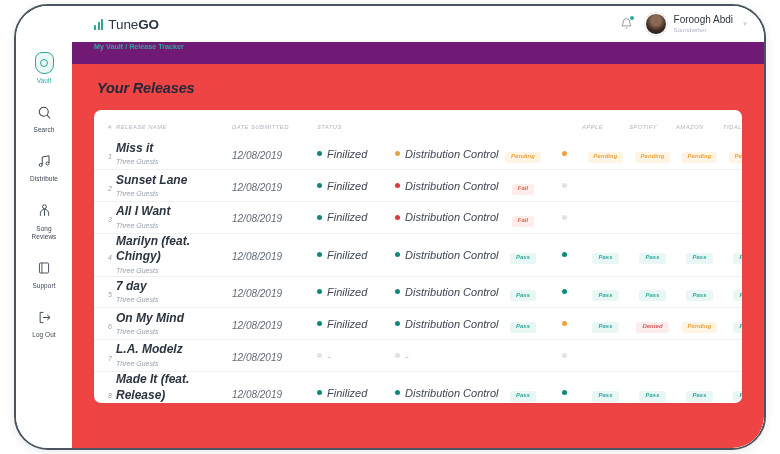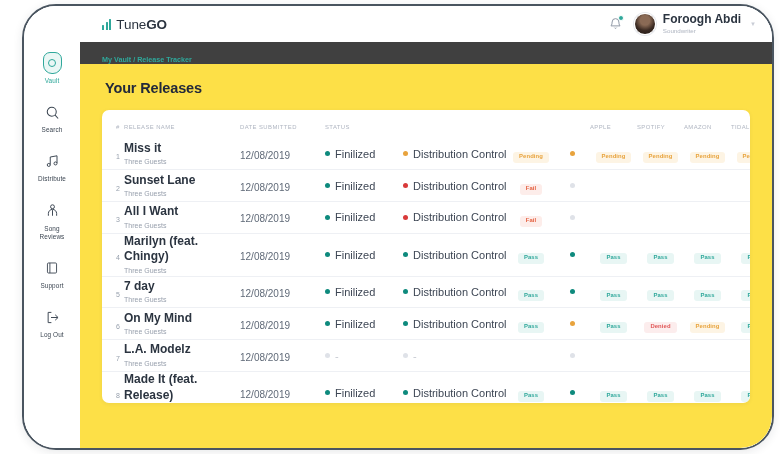--- a/index.html
+++ b/index.html
@@ -6,21 +6,21 @@
   html, body {
     width: 780px; height: 454px;
     background: #ffffff;
     font-family: "Liberation Sans", sans-serif;
     overflow: hidden;
   }
 
   
   #device-frame {
     position: absolute;
-    left: 22px; top: 4px;
+    left: 14px; top: 4px;
     width: 752px; height: 446px;
     border: 2.5px solid #4a5560;
     border-radius: 34px;
     background: #ffffff;
     overflow: hidden;
     box-shadow: 0 2px 10px rgba(30,40,50,.10);
   }
   #device-screen {
     position: absolute;
     left: 0; top: 0; right: 0; bottom: 0;
@@ -114,39 +114,40 @@
     width: 6px; height: 6px; border-radius: 50%;
     background: #2FA89B; border: 1px solid #fff;
   }
   #user-block { display: flex; align-items: center; gap: 7px; cursor: pointer; }
   #avatar {
     width: 22px; height: 22px; border-radius: 50%;
     background: radial-gradient(circle at 50% 32%, #8a6a55 0 28%, #3a2a22 60%, #1c1512 100%);
     border: 1.5px solid #fff;
     box-shadow: 0 0 0 1px #e7e9ee;
   }
-  #user-name { font-size: 12px; font-weight: 700; color: #2b3440; line-height: 1.25; }
+  #user-name { font-size: 10px; font-weight: 400; color: #2b3440; line-height: 1.25; }
   #user-role { font-size: 6.2px; color: #aeb4c0; line-height: 1.3; }
   #user-caret { color: #c9cdd6; font-size: 6px; margin-left: 2px; }
 
   
   #breadcrumb-bar {
     height: 22px; flex: 0 0 22px;
-    background: #404040;
-    display: flex; align-items: flex-end;
+    background: #701a75;
+    display: flex; align-items: flex-start;
     padding-left: 22px;
   }
   #breadcrumb { font-size: 7.2px; font-weight: 700; color: #2FA89B; cursor: pointer; }
 
   
   #content {
     flex: 1 1 auto;
-    background: #fde047;
+    background: #ef4444;
     padding: 14px 22px 0 22px;
     overflow: hidden;
+    font-style: italic;
   }
   #page-title {
     font-size: 14.5px; font-weight: 700; color: #22293a;
     letter-spacing: -.15px;
     margin: 2px 0 14px 3px;
   }
 
   
   #table-card {
     background: #ffffff;

